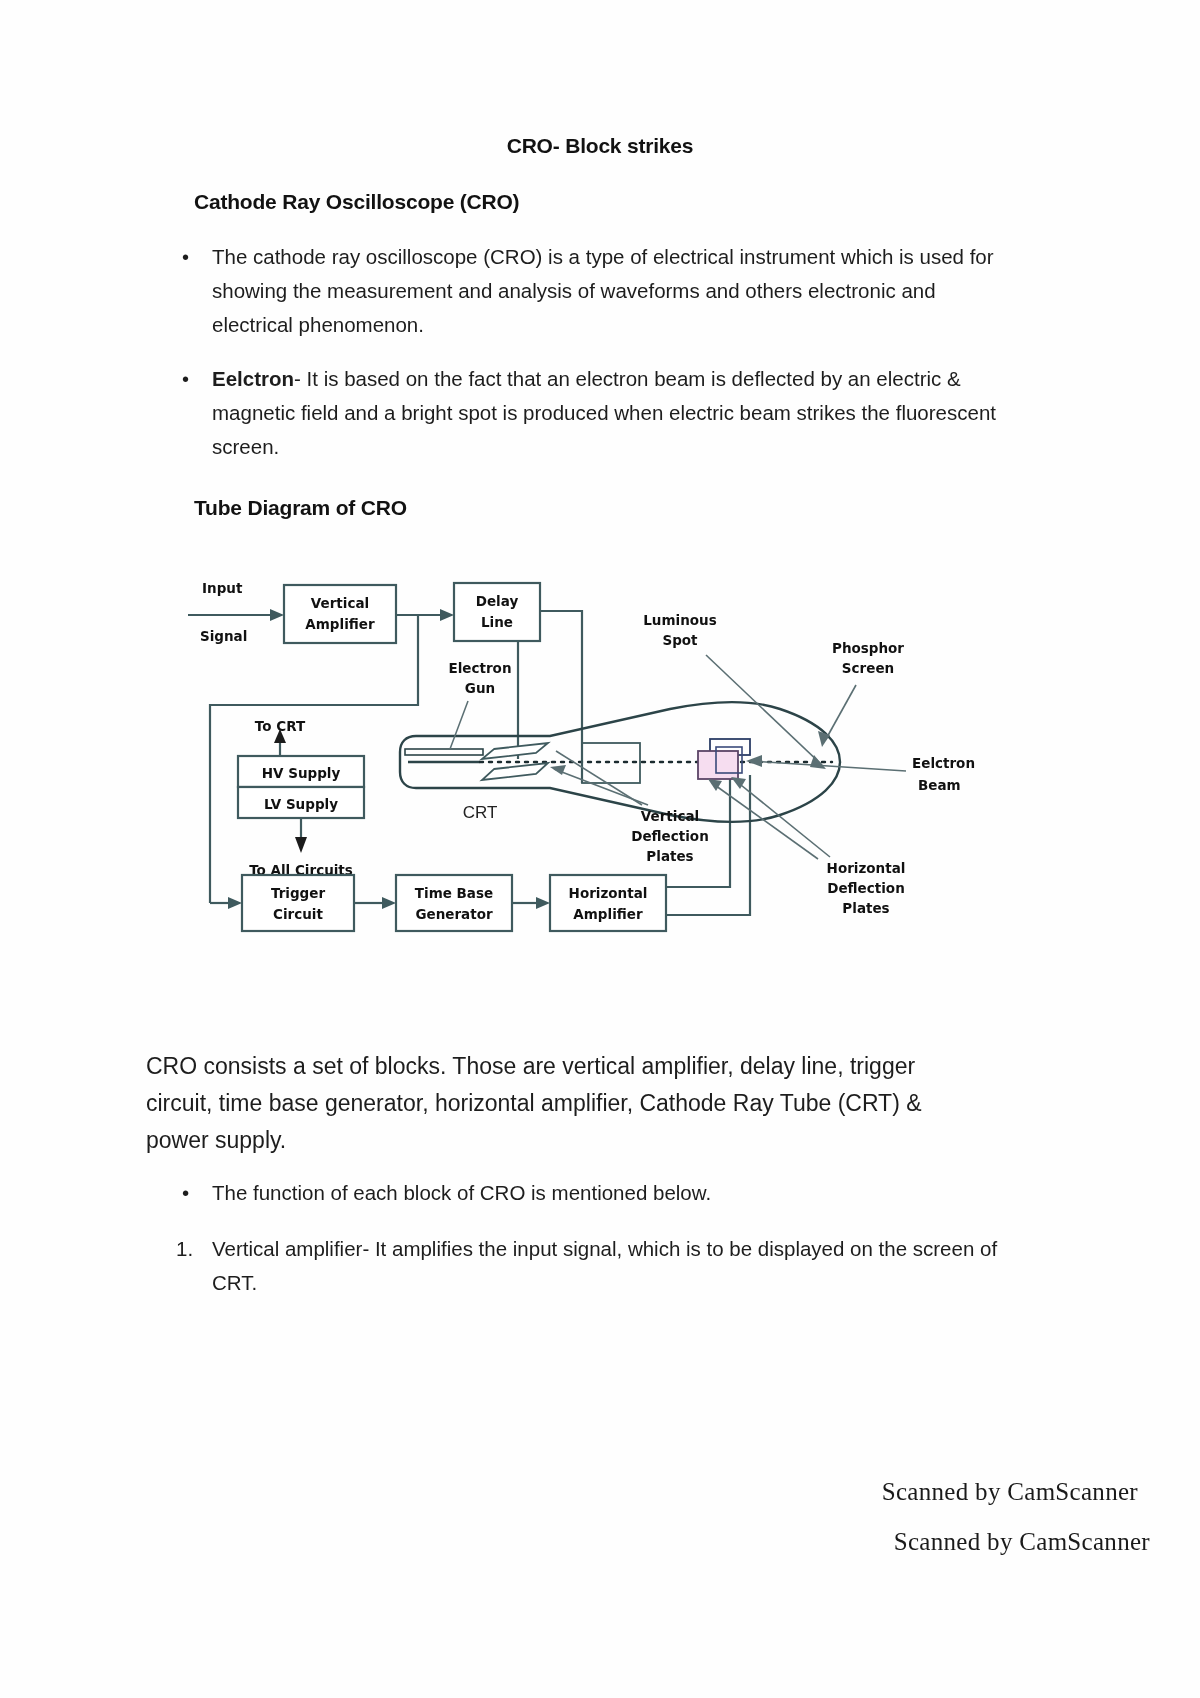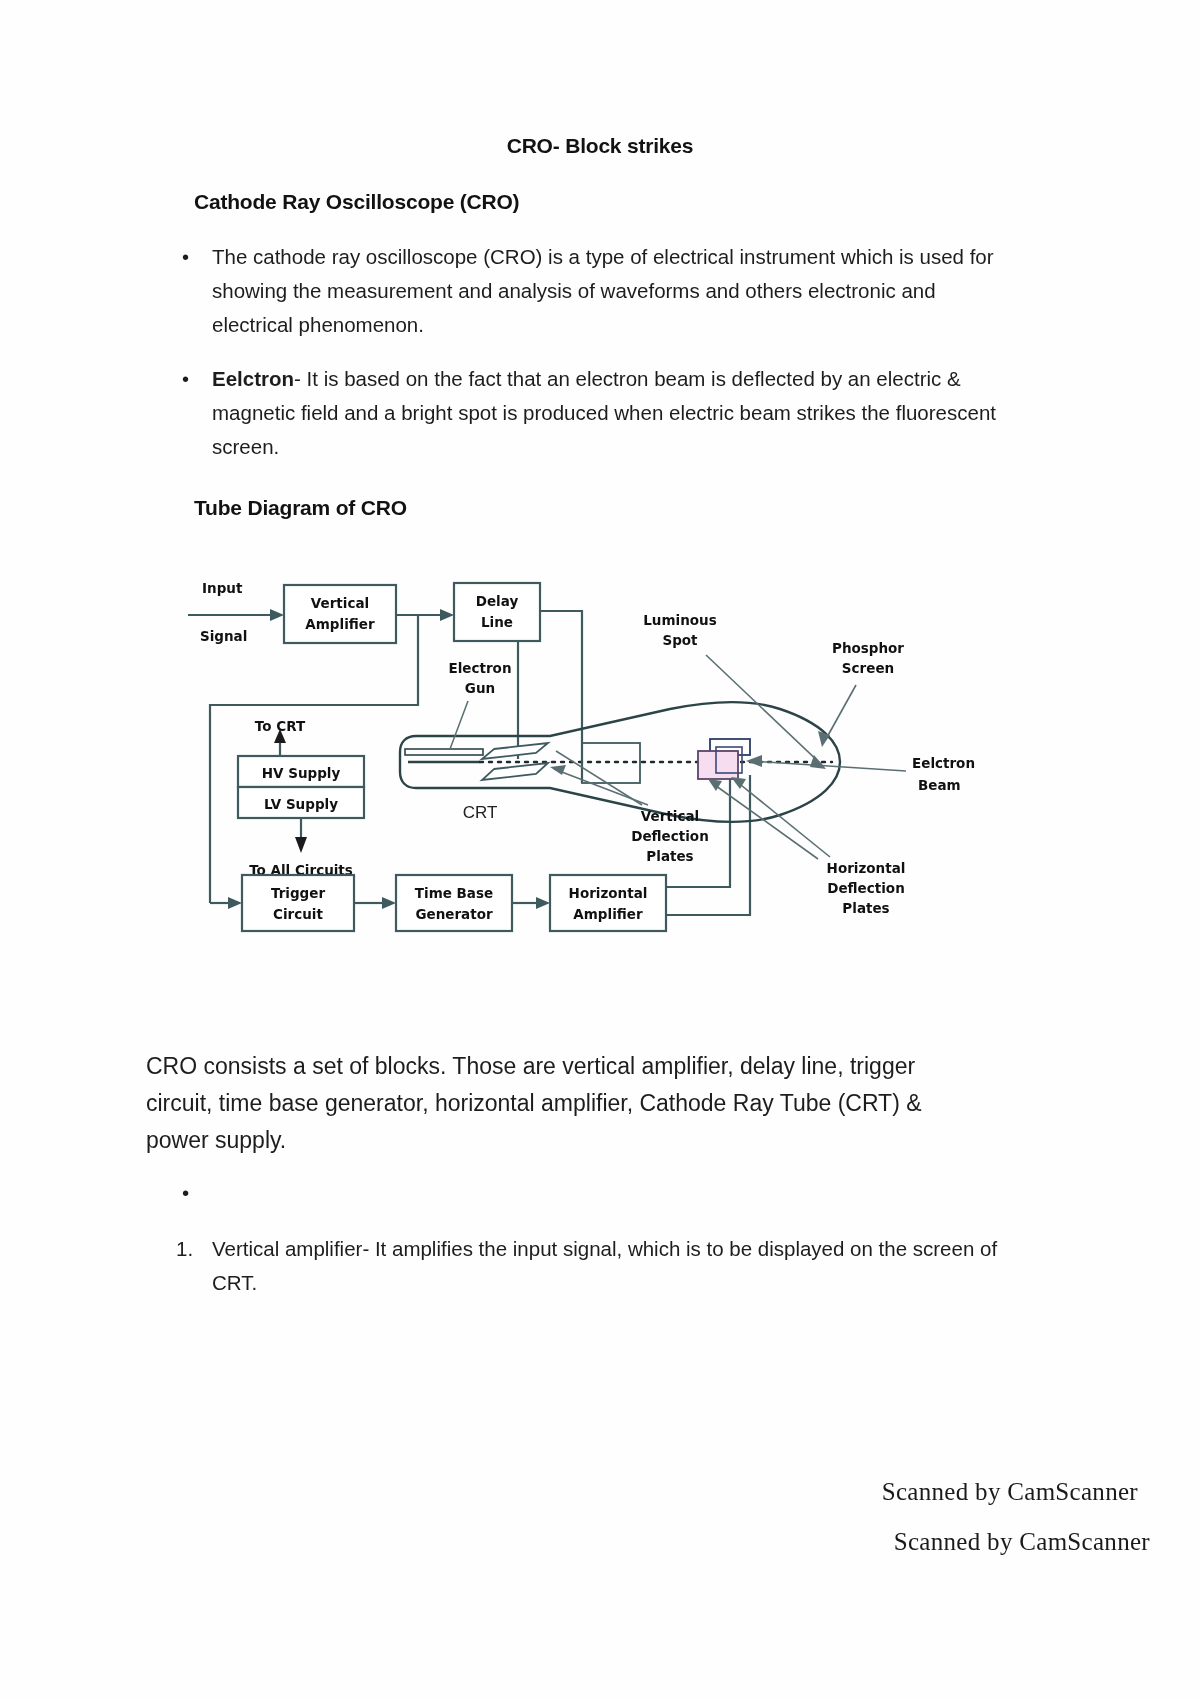--- a/index.html
+++ b/index.html
@@ -331,20 +331,21 @@
       <path class="leader" d="M 668 306 L 562 230"></path>
       <path d="M 572 228 L 558 226 L 566 238 Z" fill="#5b6f73"></path>
     </svg>
   </div>
 
 
   <div class="para-body para-consists">CRO consists a set of blocks. Those are vertical amplifier, delay line, trigger circuit, time base generator, horizontal amplifier, Cathode Ray Tube (CRT) &amp; power supply.</div>
 
   <div class="bullet-func">
     <span class="dot">•</span>
+    <span>The function of each block of CRO is mentioned below.</span>
   </div>
 
   <div class="ordered-item">
     <span class="num">1.</span>
     <span>Vertical amplifier- It amplifies the input signal, which is to be displayed on the screen of CRT.</span>
   </div>
 
   <div class="watermark wm1">Scanned by CamScanner</div>
   <div class="watermark wm2">Scanned by CamScanner</div>
 

